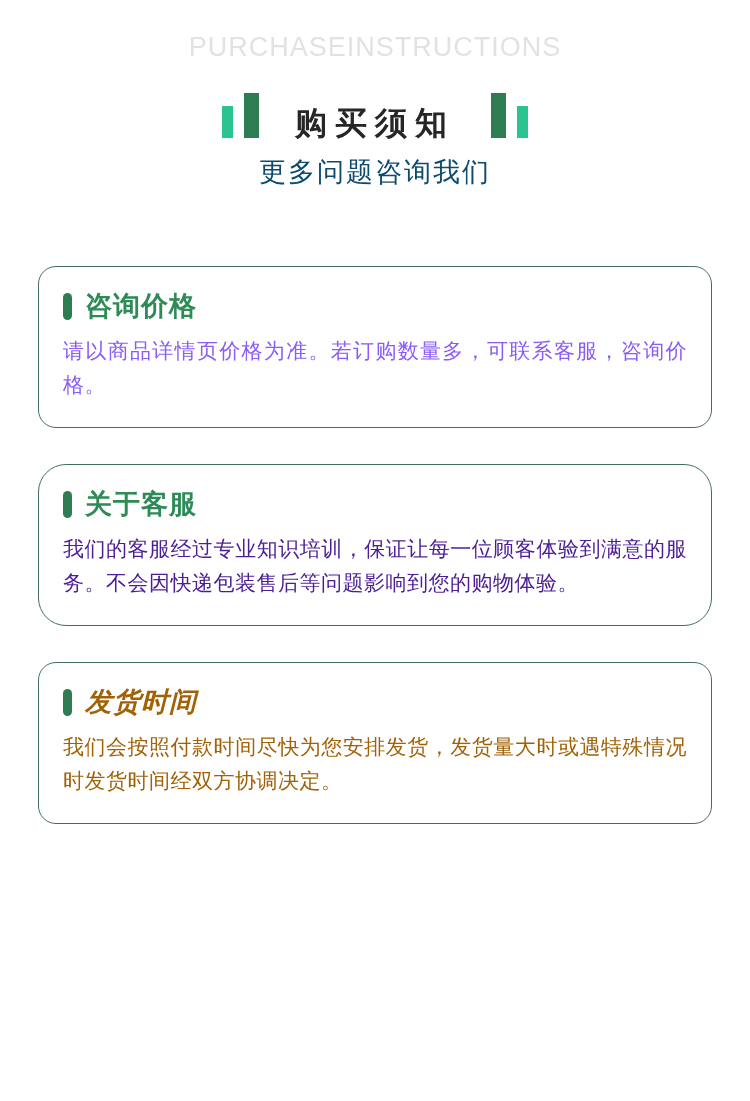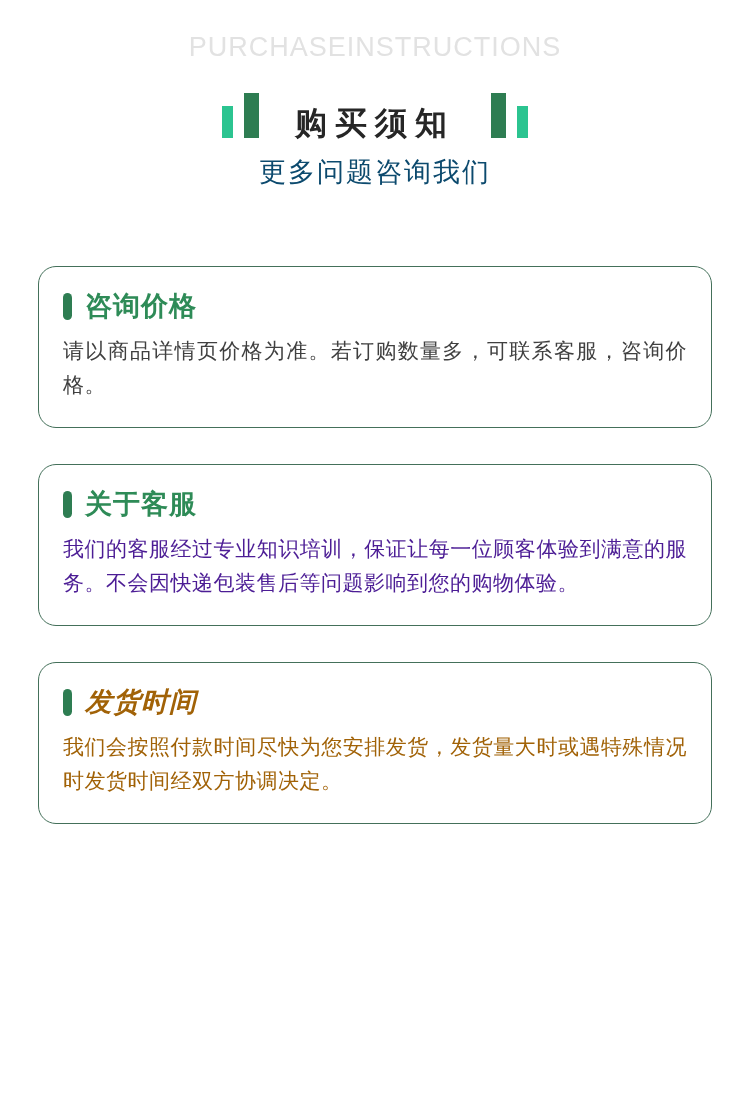--- a/index.html
+++ b/index.html
@@ -121,24 +121,24 @@
   </div>
 
   <div class="subtitle">更多问题咨询我们</div>
 
   <div class="cards">
   <div class="card" style="border-color: rgb(68, 112, 90);">
     <div class="card-heading-row">
       <span class="heading-pill" style="background: rgb(46, 125, 82);"></span>
       <span class="card-heading" style="color: rgb(46, 139, 87);">咨询价格</span>
     </div>
-    <div class="card-body" style="color: #404040;">请以商品详情页价格为准。若订购数量多，可联系客服，咨询价格。</div>
+    <div class="card-body" style="color: #8b5cf6;">请以商品详情页价格为准。若订购数量多，可联系客服，咨询价格。</div>
   </div>
 
-  <div class="card" style="border-color: rgb(68, 112, 90);">
+  <div class="card" style="border-color: rgb(68, 112, 90); border-radius: 28px;">
     <div class="card-heading-row">
       <span class="heading-pill" style="background: rgb(46, 125, 82);"></span>
       <span class="card-heading" style="color: rgb(46, 139, 87);">关于客服</span>
     </div>
     <div class="card-body" style="color: #4c1d95;">我们的客服经过专业知识培训，保证让每一位顾客体验到满意的服务。不会因快递包装售后等问题影响到您的购物体验。</div>
   </div>
 
   <div class="card" style="border-color: rgb(68, 112, 90);">
     <div class="card-heading-row">
       <span class="heading-pill" style="background: rgb(46, 125, 82);"></span>

